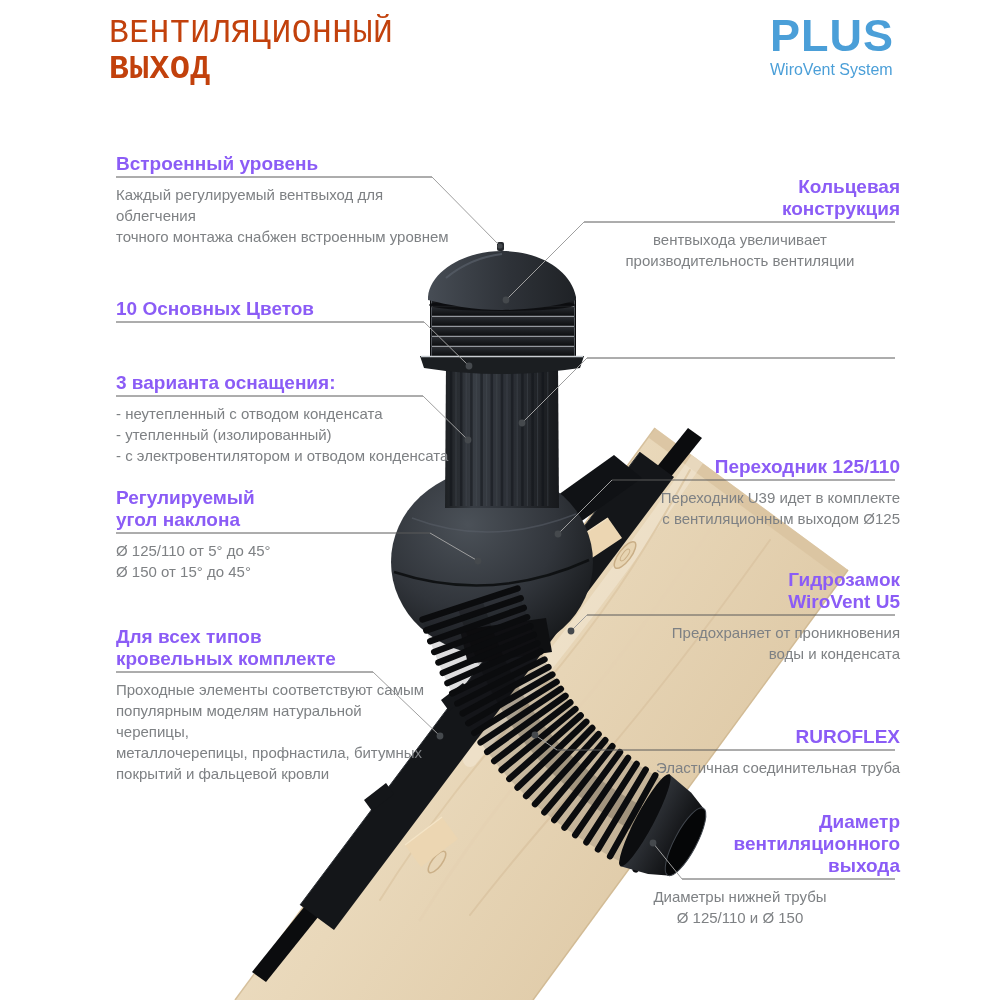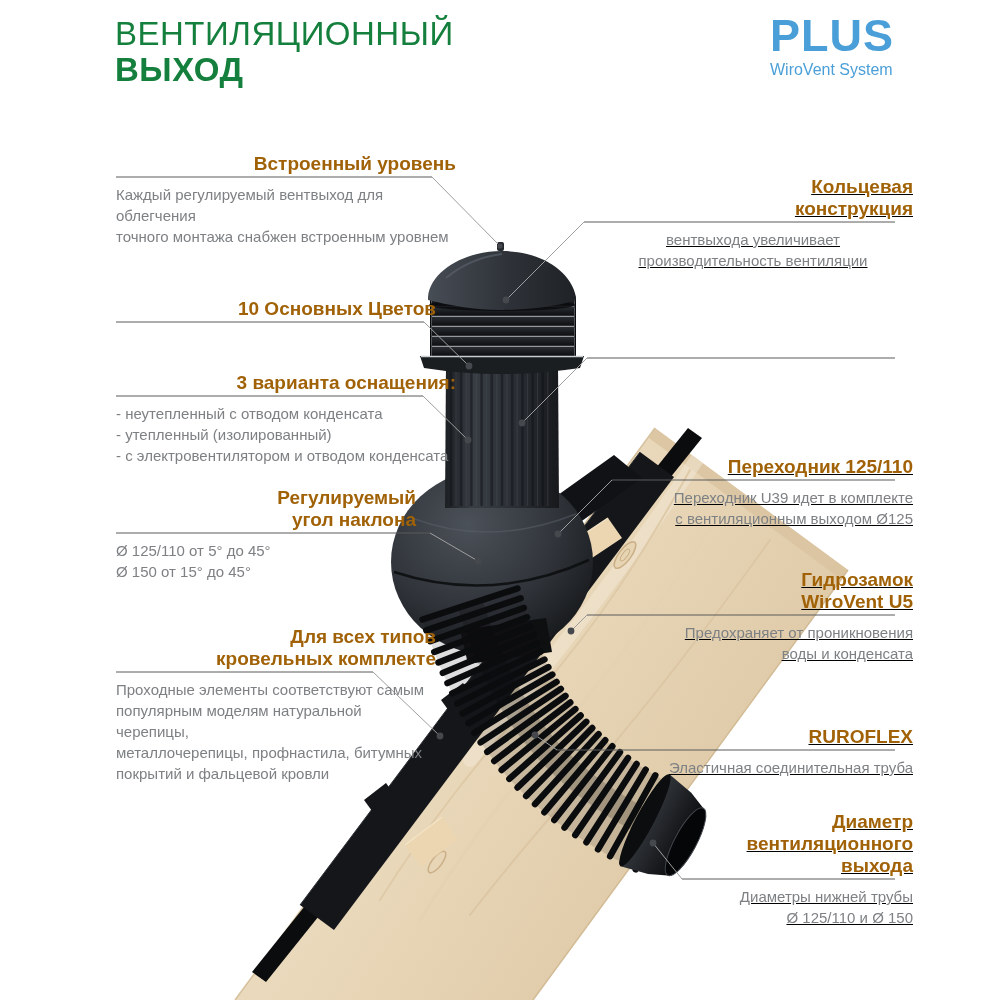--- a/index.html
+++ b/index.html
@@ -1,31 +1,31 @@
 <!DOCTYPE html>
 <html><head>
 <meta charset="utf-8">
 <style>
   html,body{margin:0;padding:0;background:#fff;}
   .page{position:relative;width:1000px;height:1000px;background:#fff;overflow:hidden;
         font-family:"Liberation Sans",sans-serif;}
   .layer{position:absolute;inset:0;width:1000px;height:1000px;}
   
-  .title{position:absolute;left:115px;top:16px;color:#15803d;}
+  .title{position:absolute;left:109px;top:16px;color:#c2410c;font-family:Liberation Mono, monospace;}
   .title .t1{font-size:33px;font-weight:400;line-height:36px;letter-spacing:.5px;}
   .title .t2{font-size:33px;font-weight:700;line-height:36px;letter-spacing:.5px;}
   .logo{position:absolute;right:106px;top:12px;text-align:left;color:#4b9fd8;}
   .logo .mark{font-size:45px;font-weight:700;line-height:48px;letter-spacing:1px;}
   .logo .sub{font-size:16px;font-weight:400;line-height:20px;margin-top:0;}
   
   .co{position:absolute;}
-  .co .h{font-size:19px;font-weight:700;line-height:22px;color:#a16207;text-align:right;}
+  .co .h{font-size:19px;font-weight:700;line-height:22px;color:#8b5cf6;}
   .co .d{font-size:15px;font-weight:400;line-height:21px;color:#7e8184;}
   .co-l{left:116px;text-align:left;}
-  .co-r{right:87px;text-align:right;text-decoration:underline;}
+  .co-r{right:100px;text-align:right;}
 </style>
 </head>
 <body>
 
 <div class="page">
 
   <svg id="product-svg" class="layer" viewBox="0 0 1000 1000" aria-hidden="true">
     <defs>
       <linearGradient id="gCap" x1="0" y1="0" x2="1" y2="0">
         <stop offset="0" stop-color="#474d55"></stop>
@@ -318,19 +318,19 @@
     <div class="h">RUROFLEX</div>
     <div class="d" style="margin-top:9px;">
       <div>Эластичная соединительная труба</div>
     </div>
   </div>
 
   <div class="co co-r" style="top:811px;width:320px;">
     <div class="h">Диаметр</div>
     <div class="h">вентиляционного</div>
     <div class="h">выхода</div>
-    <div class="d" style="margin-top:9px;">
+    <div class="d" style="margin-top:9px;text-align:center;">
       <div>Диаметры нижней трубы</div>
       <div>Ø 125/110 и Ø 150</div>
     </div>
   </div>
 
 </div>
 
 </body></html>

